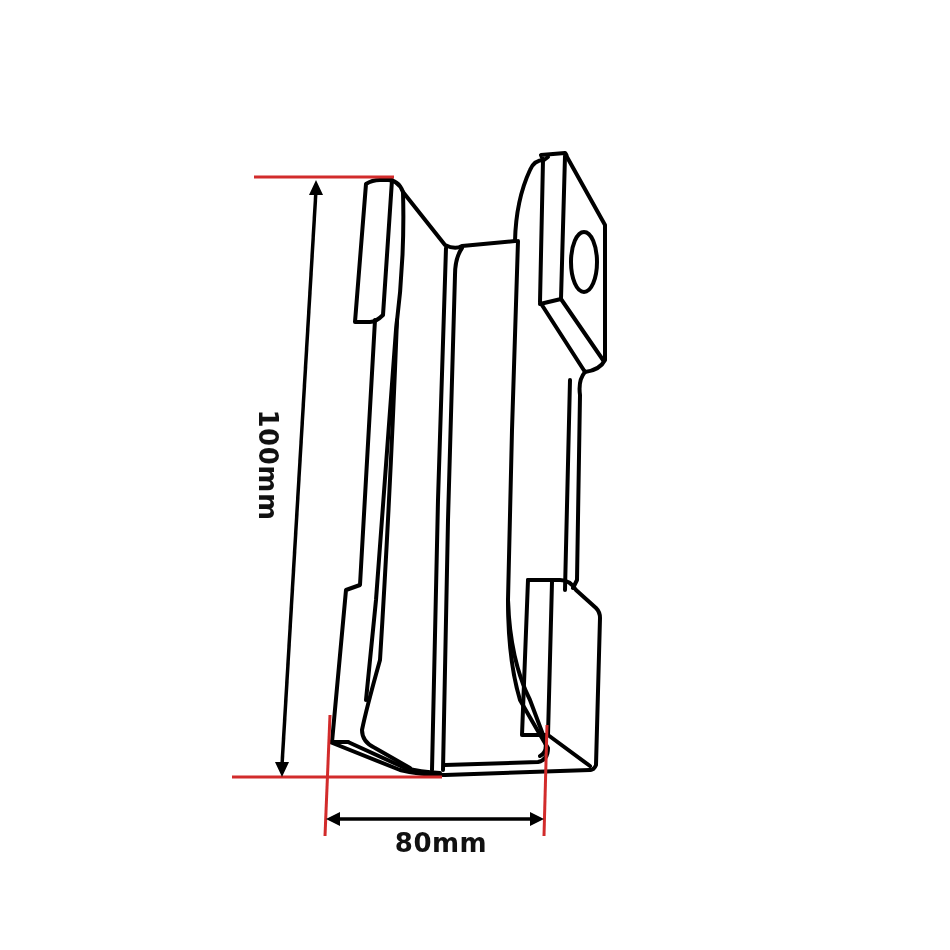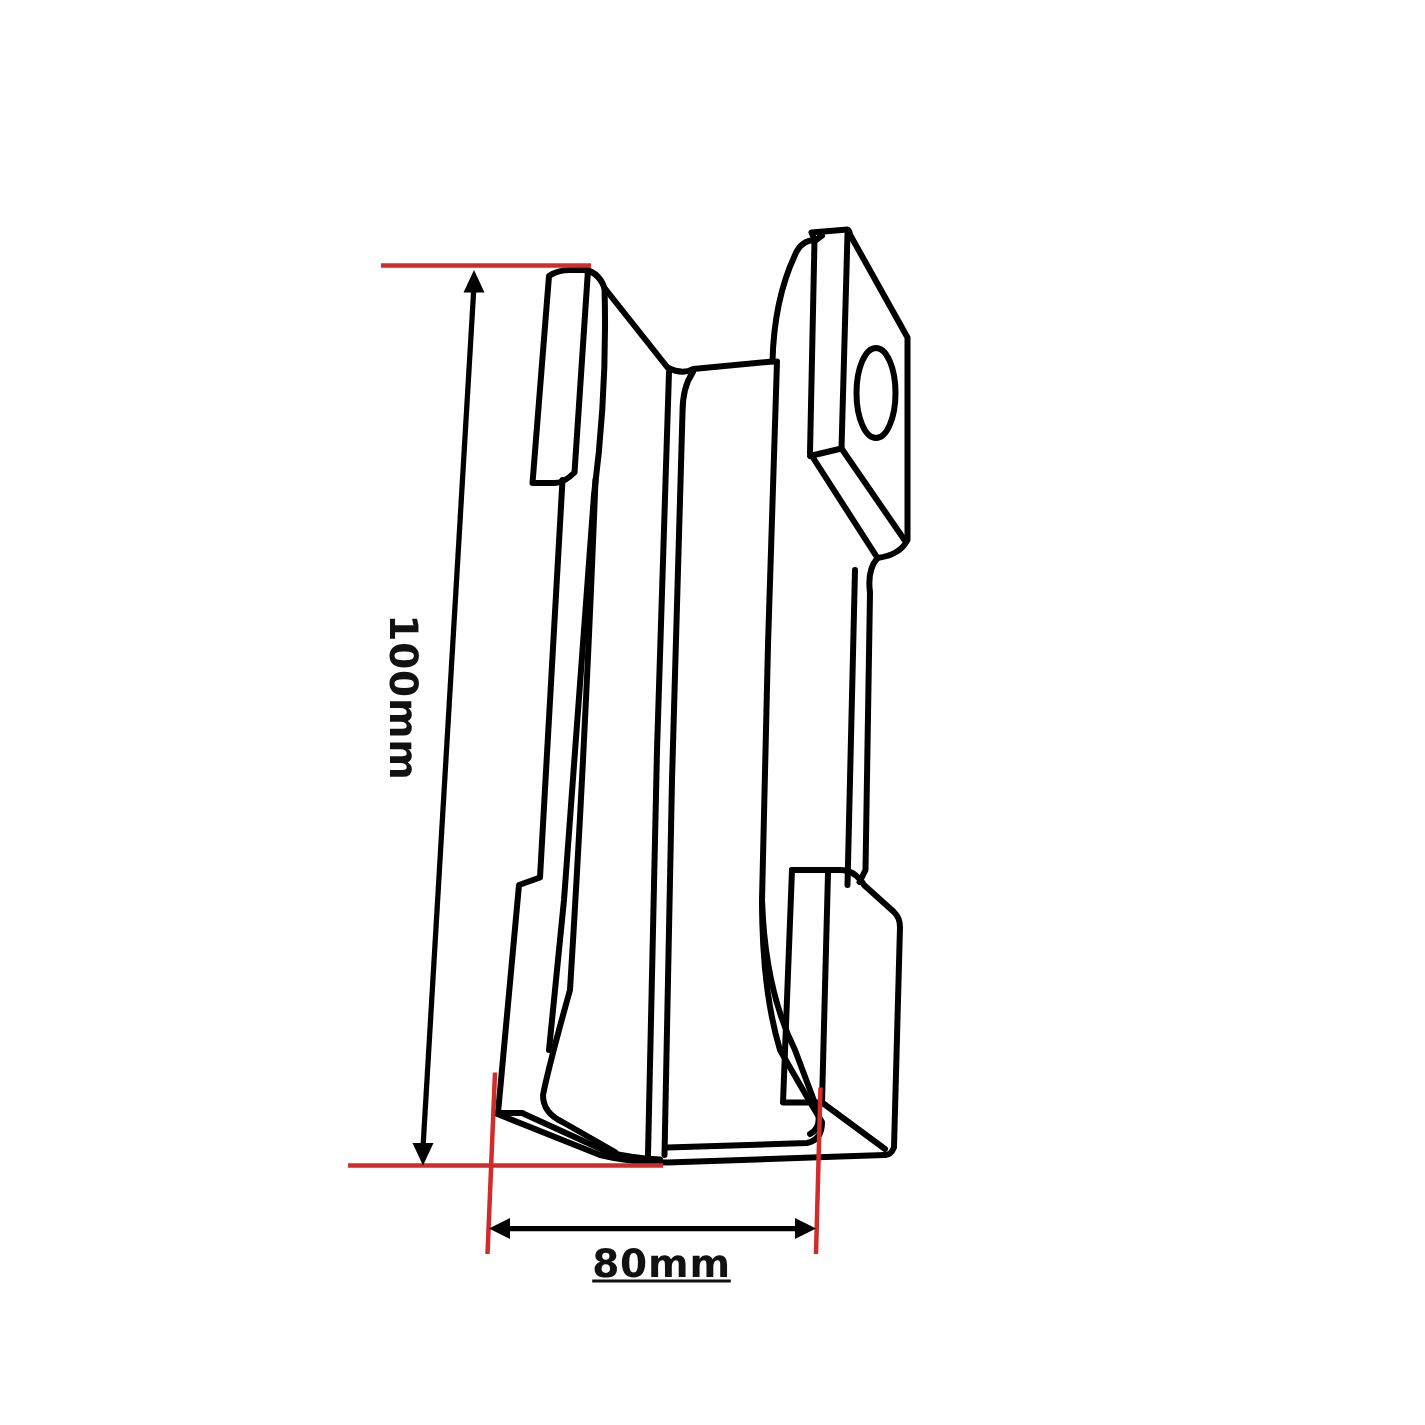--- a/index.html
+++ b/index.html
@@ -15,21 +15,20 @@
       letter-spacing: 0.5px;
     }
     #label-height {
       left: 268px; top: 465px;
       transform: translate(-50%, -50%) rotate(90deg);
       transform-origin: center center;
     }
     #label-width {
       left: 441px; top: 843px;
       transform: translate(-50%, -50%);
-      text-decoration: underline;
     }
     .part path, .part line, .part ellipse { stroke: #000; stroke-width: 4; fill: none; stroke-linejoin: round; stroke-linecap: round; }
     .red { stroke: #d22b2b; stroke-width: 3; fill: none; }
     .dimline { stroke: #000; stroke-width: 3.5; fill: none; }
   </style>
 </head>
 <body>
 
 <svg id="canvas" viewBox="0 0 950 950" xmlns="http://www.w3.org/2000/svg">
 

